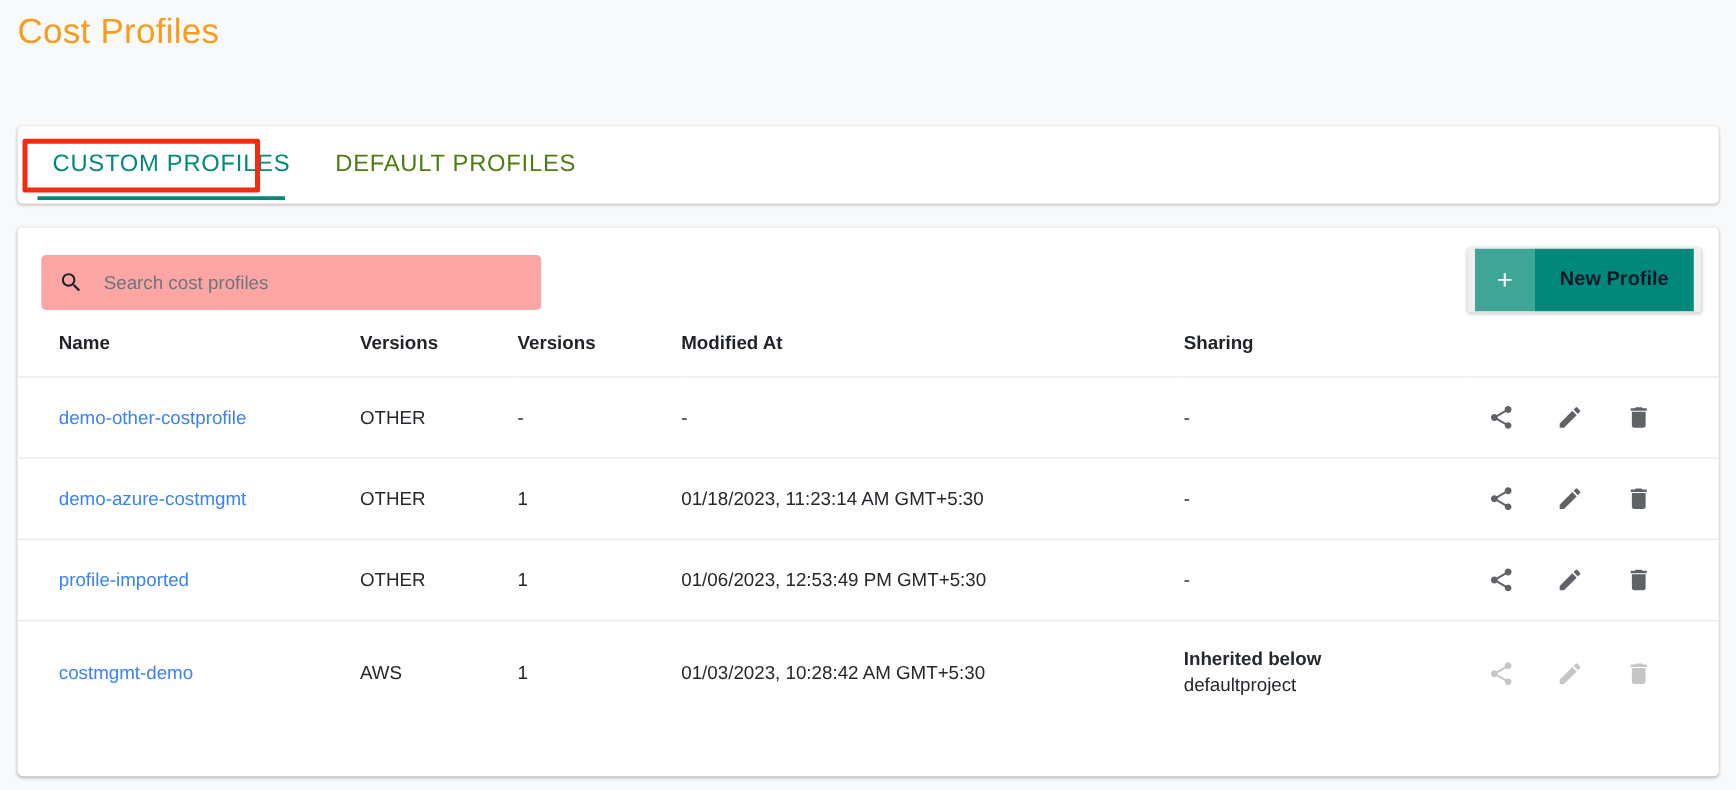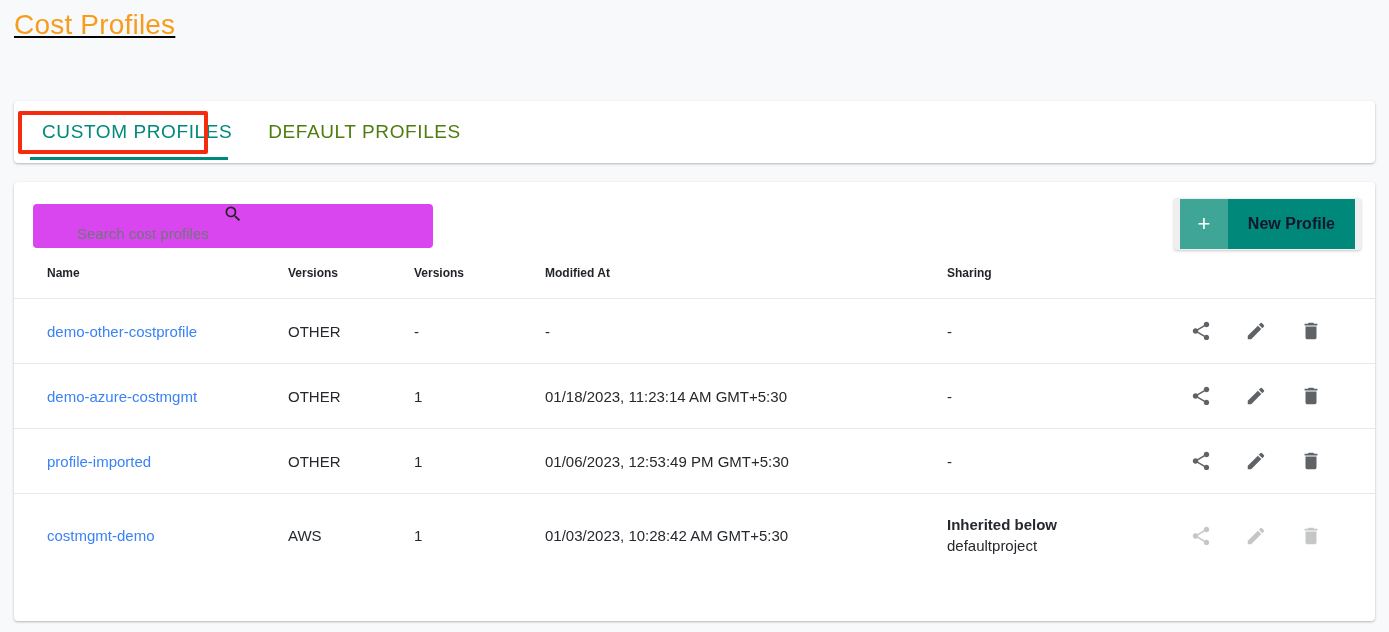--- a/index.html
+++ b/index.html
@@ -12,21 +12,20 @@
     background: #f7f9fb;
     font-family: "Liberation Sans", sans-serif;
     overflow: hidden;
   }
 
   .page {
     position: relative;
     width: 1389px;
     height: 632px;
     background: #f7f9fb;
-    text-decoration: underline;
   }
 
   
   .page-header {
     padding: 8px 0 0 14px;
   }
   .page-title {
     font-size: 28px;
     font-weight: 400;
     color: #f99c1c;
@@ -112,26 +111,25 @@
     position: relative;
     height: 74px;
   }
 
   .search-box {
     position: absolute;
     left: 19px;
     top: 22px;
     width: 400px;
     height: 44px;
-    background: #d946ef;
+    background: #fca5a5;
     border-radius: 4px;
     display: flex;
     align-items: center;
     padding-left: 14px;
-    flex-direction: column;
   }
   .search-icon { width: 20px; height: 20px; flex: 0 0 20px; margin-right: 14px; }
   .search-input {
     border: none;
     outline: none;
     background: transparent;
     font-size: 15px;
     color: #3c4043;
     font-family: "Liberation Sans", sans-serif;
     width: 330px;
@@ -175,21 +173,21 @@
   }
 
   
   table.profiles {
     width: 100%;
     border-collapse: collapse;
     table-layout: fixed;
   }
   table.profiles th {
     text-align: left;
-    font-size: 12px;
+    font-size: 15px;
     font-weight: bold;
     color: #1f2328;
     padding: 10px 0 18px 0;
     border-bottom: 1px solid #e8e8e8;
   }
   table.profiles td {
     font-size: 15px;
     color: #25282c;
     padding: 20px 0;
     border-bottom: 1px solid #e8e8e8;

